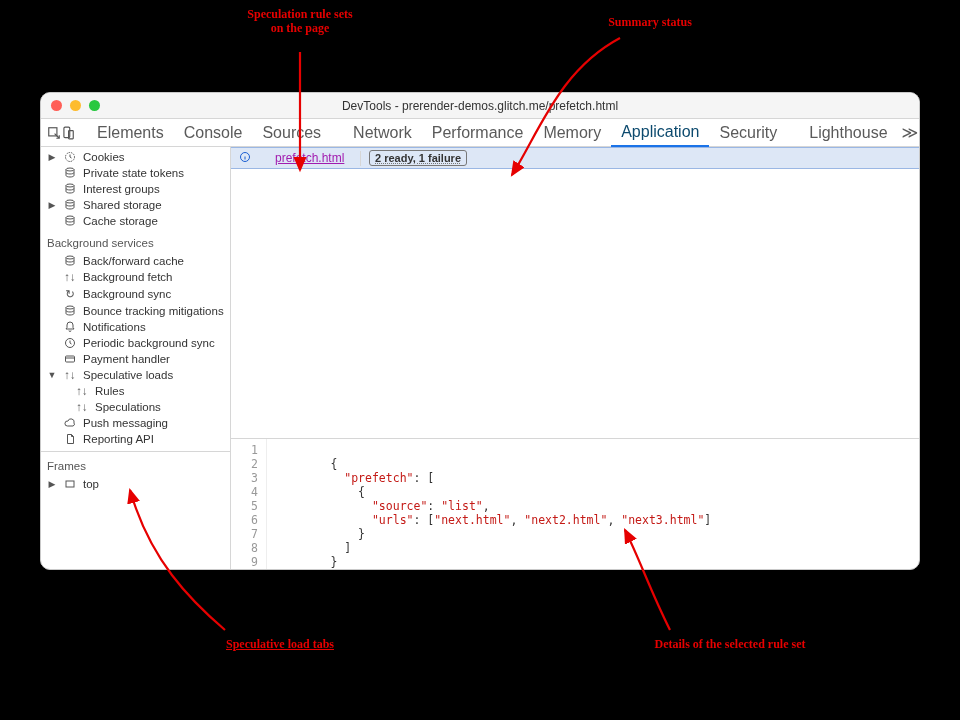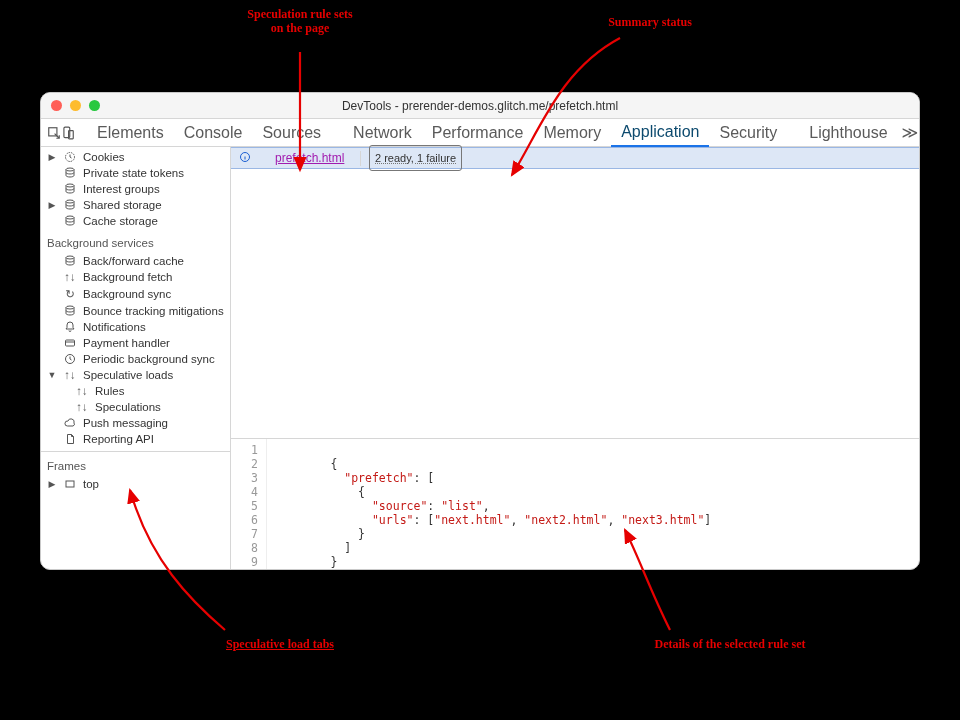--- a/index.html
+++ b/index.html
@@ -78,24 +78,25 @@
   .col-ruleset { width:130px; padding:0 8px; border-right:1px solid #d6d6d6;}
   .col-status  { flex:1; padding:0 8px;}
   .table-row {
     display:flex; height:22px; align-items:center;
     background:#dde7f6;
     border-top:1px solid #9ab7e4; border-bottom:1px solid #9ab7e4;
   }
   .table-row .col-ruleset a { color:#a21caf; text-decoration:underline; cursor:pointer;padding-left:20px;}
   .table-row .col-ruleset { display:flex; align-items:center; gap:4px;}
   .status-pill {
-    border:1px solid #777; border-radius:3px; padding:0 5px; height:26px;
+    border:1px solid #777; border-radius:3px; padding:0 5px; height:16px;
     display:inline-flex; align-items:center; font-size:11px; color:#333;
     text-decoration: underline dotted #777;
     cursor:pointer;
+    font-weight:bold;
   }
   .table-blank { flex:1; border-bottom:1px solid #d6d6d6;}
   .urlbar { height:20px; border-bottom:1px solid #d6d6d6; display:flex; align-items:center; padding:0 6px; font-size:11.5px; color:#333;}
   .code {
     flex:0 0 130px; display:flex; font-family: Menlo, Consolas, monospace;
     font-size:11.5px; color:#333; overflow:hidden;
   }
   .gutter { width:36px; text-align:right; color:#999; padding:4px 8px 4px 0; border-right:1px solid #eee;}
   .gutter div { height:14px; line-height:14px;}
   .codebody { padding:4px 8px; white-space:pre; }
@@ -248,35 +249,35 @@
             <svg width="12" height="12" viewBox="0 0 24 24" fill="none" stroke="#555" stroke-width="2">
               <path d="M6 8a6 6 0 1 1 12 0v5l2 3H4l2-3zM10 19a2 2 0 0 0 4 0"></path>
             </svg>
           </span>
           <span>Notifications</span>
         </div>
       <div class="side-item">
           <span class="caret"></span>
           <span class="ico">
             <svg width="12" height="12" viewBox="0 0 24 24" fill="none" stroke="#555" stroke-width="2">
+              <circle cx="12" cy="12" r="9"></circle>
+              <path d="M12 7v5l3 2"></path>
+            </svg>
+          </span>
+          <span>Periodic background sync</span>
+        </div>
+      <div class="side-item">
+          <span class="caret"></span>
+          <span class="ico">
+            <svg width="12" height="12" viewBox="0 0 24 24" fill="none" stroke="#555" stroke-width="2">
               <rect x="3" y="6" width="18" height="12" rx="2"></rect>
               <path d="M3 10h18"></path>
             </svg>
           </span>
           <span>Payment handler</span>
-        </div>
-      <div class="side-item">
-          <span class="caret"></span>
-          <span class="ico">
-            <svg width="12" height="12" viewBox="0 0 24 24" fill="none" stroke="#555" stroke-width="2">
-              <circle cx="12" cy="12" r="9"></circle>
-              <path d="M12 7v5l3 2"></path>
-            </svg>
-          </span>
-          <span>Periodic background sync</span>
         </div>
 
       <div class="side-item">
         <span class="caret">▼</span>
         <span class="ico">↑↓</span>
         <span>Speculative loads</span>
       </div>
       <div class="side-item side-sub">
         <span class="ico">↑↓</span>
         <span>Rules</span>

